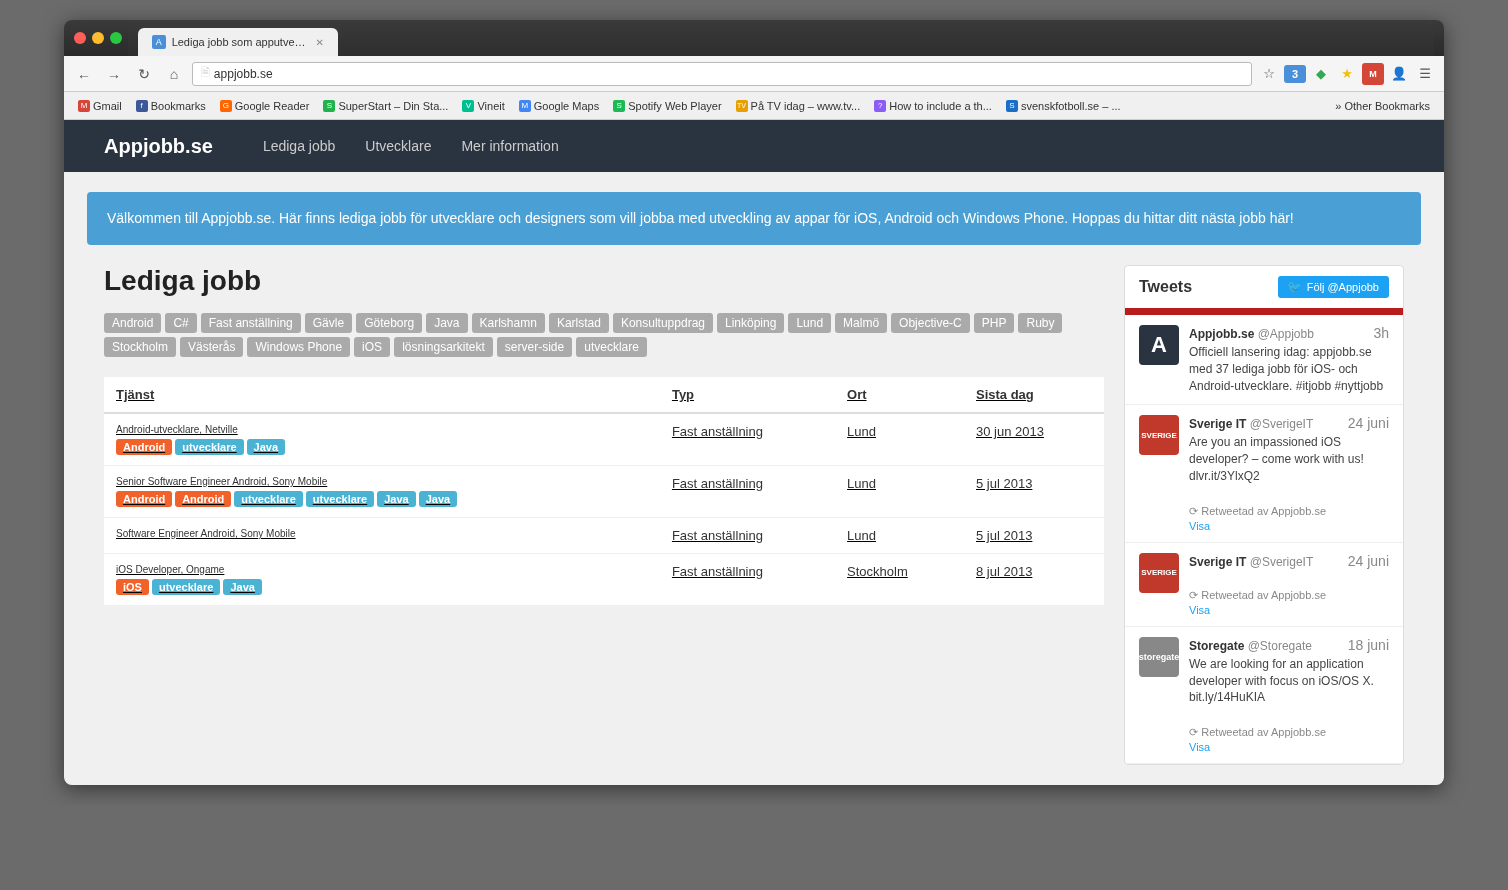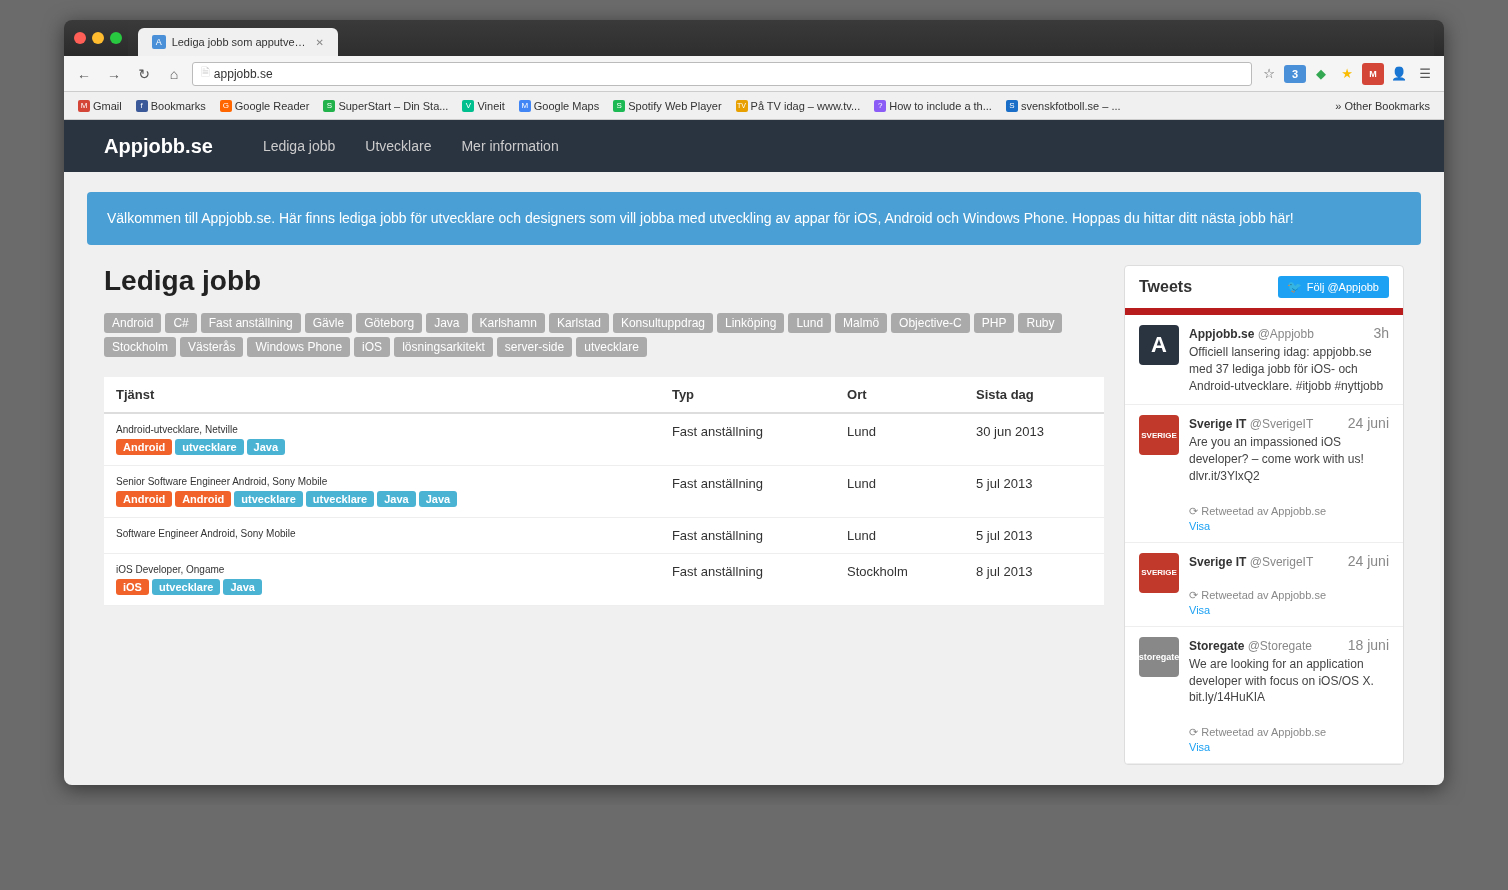--- a/index.html
+++ b/index.html
@@ -187,20 +187,21 @@
       font-size: 12px;
       color: white;
       background: #aaa;
       cursor: pointer;
     }
 
     .jobs-table {
       width: 100%;
       border-collapse: collapse;
       background: white;
+      text-decoration: underline;
     }
     .jobs-table th {
       text-align: left;
       padding: 10px 12px;
       font-size: 13px;
       font-weight: bold;
       color: #333;
       border-bottom: 2px solid #ddd;
     }
     .jobs-table td {

